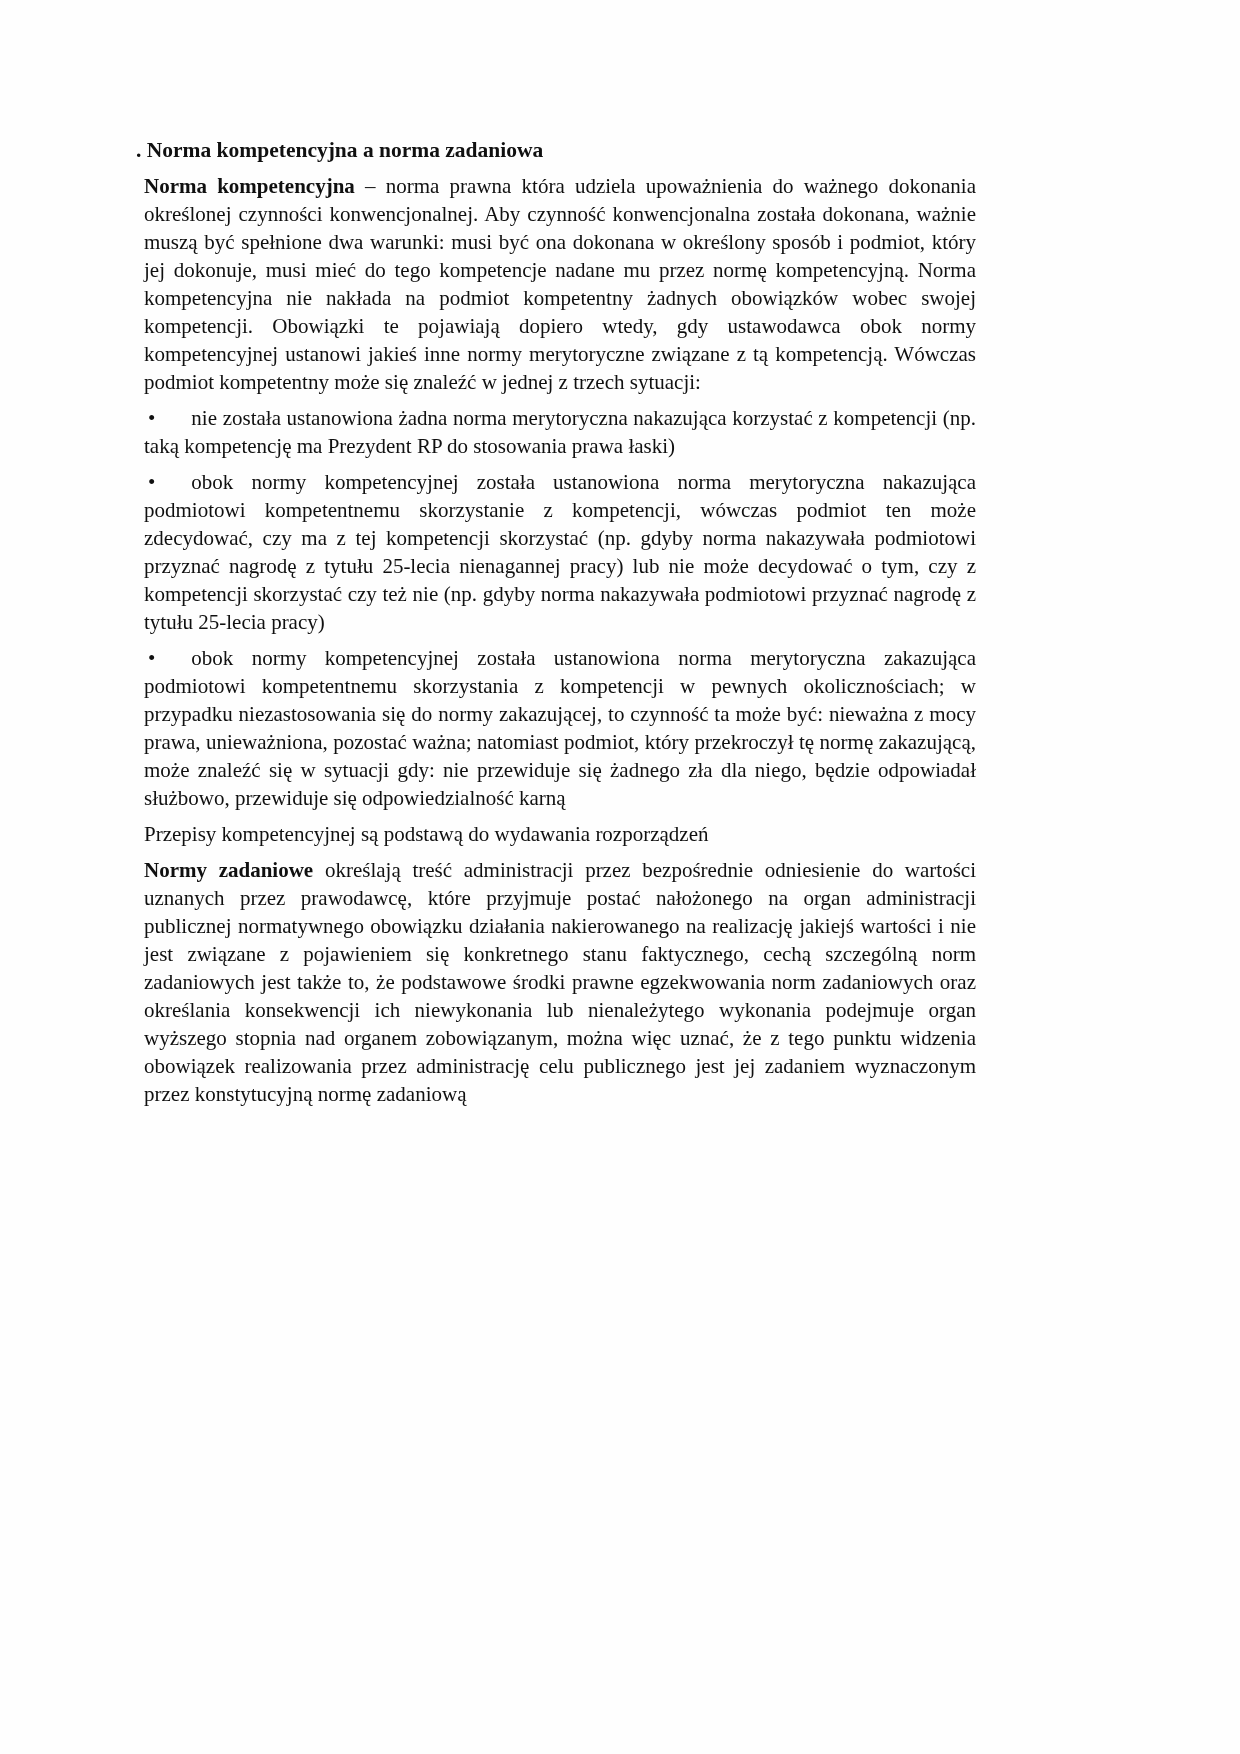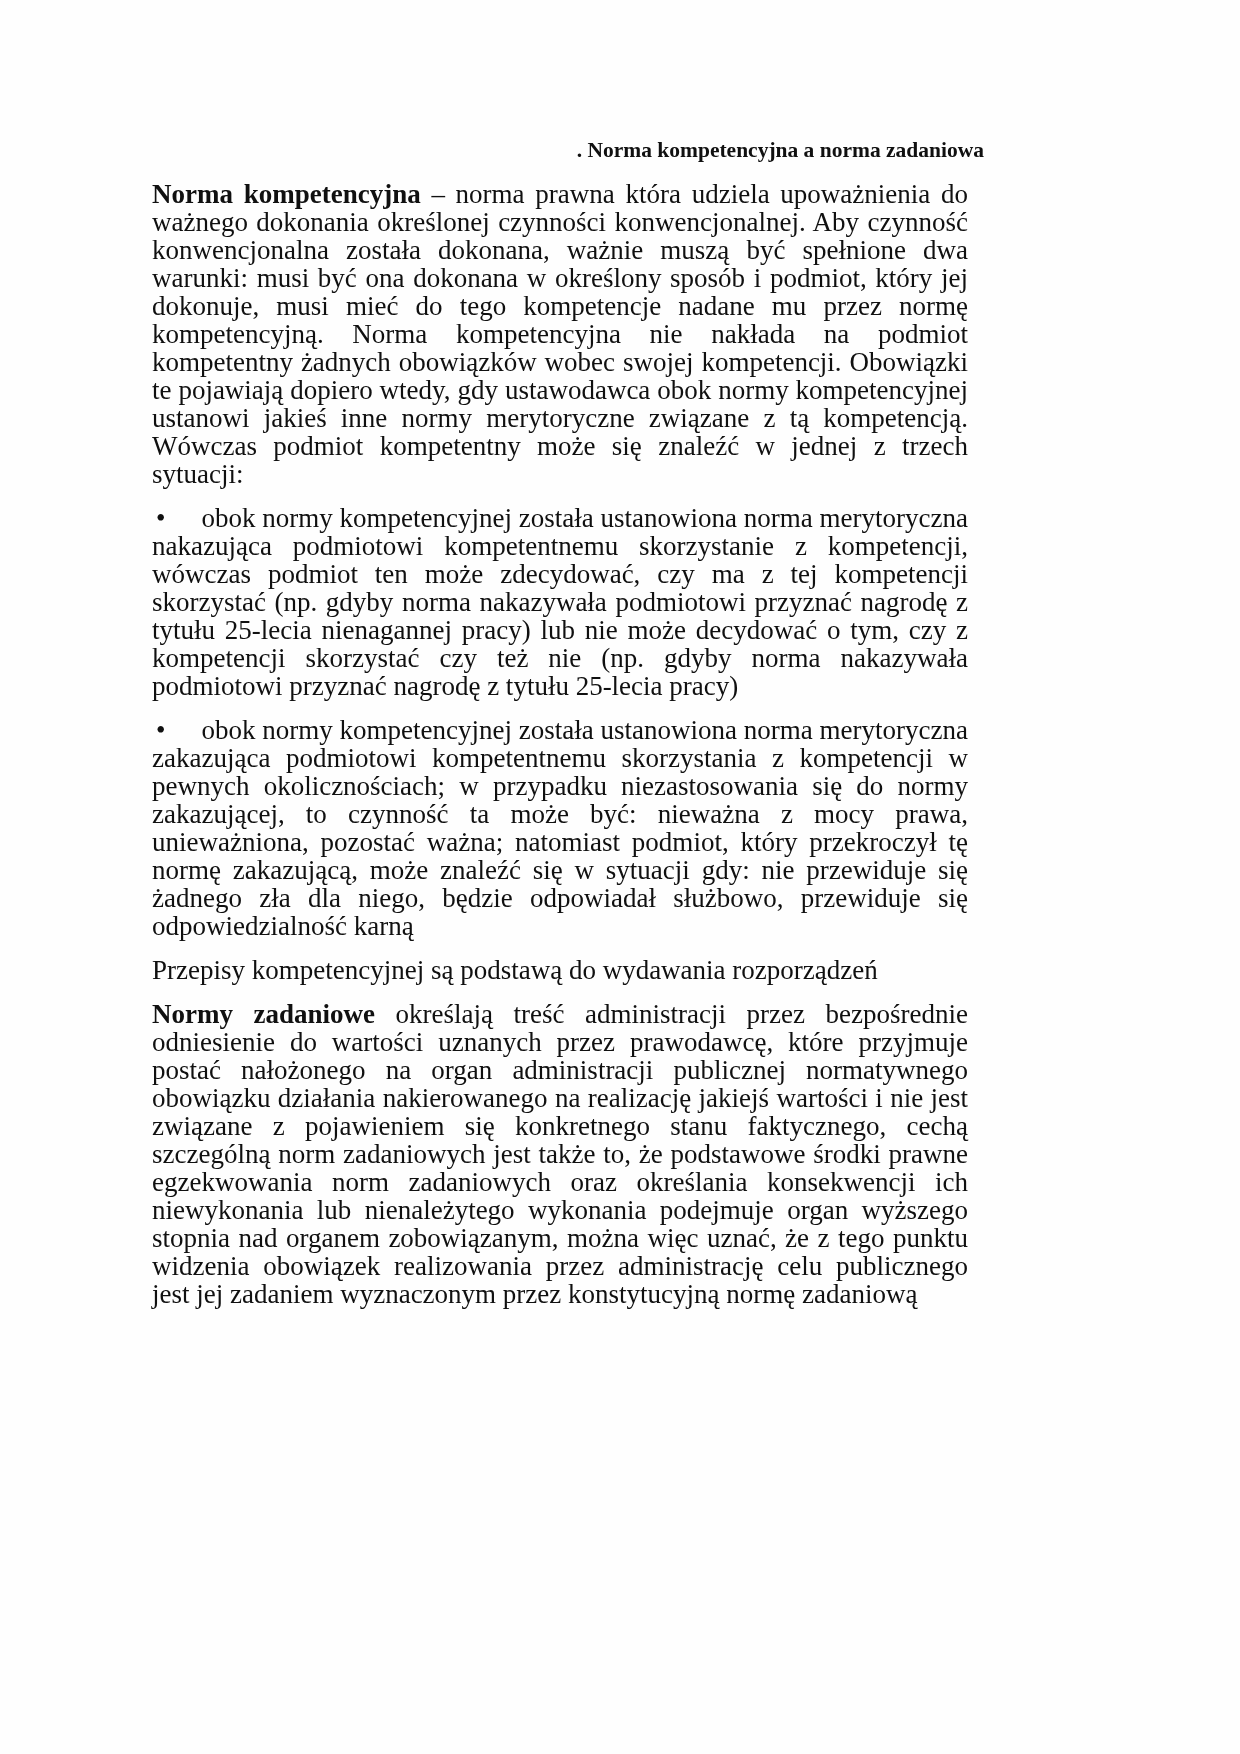--- a/index.html
+++ b/index.html
@@ -21,26 +21,26 @@
     position: absolute;
     left: 136px;
     top: 136px;
     width: 848px;
   }
   .heading {
     font-size: 21.5px;
     line-height: 28px;
     font-weight: bold;
     margin: 0;
-    text-align: right;
+    text-align: left;
   }
   .para {
-    font-size: 27px;
+    font-size: 21px;
     line-height: 28px;
-    margin: 16px;
+    margin: 8px;
     text-align: justify;
   }
   .para .lead {
     font-weight: bold;
   }
   .bullet-dot {
     display: inline-block;
     padding-left: 4px;
   }
   .bullet-gap {
@@ -51,20 +51,21 @@
 </head>
 <body>
 
 <div class="page">
   <div class="content">
 
     <h1 class="heading">. Norma kompetencyjna a norma zadaniowa</h1>
 
     <p class="para"><span class="lead">Norma kompetencyjna</span><span> – norma prawna która udziela upoważnienia  do ważnego dokonania określonej czynności konwencjonalnej. Aby czynność konwencjonalna została dokonana, ważnie muszą być spełnione dwa warunki: musi być ona dokonana w określony sposób i podmiot, który jej dokonuje, musi mieć do tego kompetencje nadane mu przez normę kompetencyjną. Norma kompetencyjna nie nakłada na podmiot kompetentny żadnych obowiązków wobec swojej kompetencji. Obowiązki te pojawiają dopiero wtedy, gdy ustawodawca obok normy kompetencyjnej ustanowi jakieś inne normy merytoryczne związane z tą kompetencją. Wówczas podmiot kompetentny może się znaleźć w jednej z trzech sytuacji:</span></p>
 
+    <p class="para"><span class="bullet-dot">•</span><span class="bullet-gap"></span><span>nie została ustanowiona żadna norma merytoryczna nakazująca korzystać z kompetencji (np. taką kompetencję ma Prezydent RP do stosowania prawa łaski)</span></p>
 
     <p class="para"><span class="bullet-dot">•</span><span class="bullet-gap"></span><span>obok normy kompetencyjnej została ustanowiona norma merytoryczna nakazująca podmiotowi kompetentnemu skorzystanie z kompetencji, wówczas podmiot ten może zdecydować, czy ma z tej kompetencji skorzystać (np. gdyby norma nakazywała podmiotowi przyznać nagrodę z tytułu 25-lecia nienagannej pracy) lub nie może decydować o tym, czy z kompetencji skorzystać czy też nie (np. gdyby norma nakazywała podmiotowi przyznać nagrodę z tytułu 25-lecia pracy)</span></p>
 
     <p class="para"><span class="bullet-dot">•</span><span class="bullet-gap"></span><span>obok normy kompetencyjnej została ustanowiona norma merytoryczna zakazująca podmiotowi kompetentnemu skorzystania z kompetencji w pewnych okolicznościach; w przypadku niezastosowania się do normy zakazującej, to czynność ta może być: nieważna z mocy prawa, unieważniona, pozostać ważna; natomiast podmiot, który przekroczył tę normę zakazującą, może znaleźć się w sytuacji gdy: nie przewiduje się żadnego zła dla niego, będzie odpowiadał służbowo, przewiduje się odpowiedzialność karną</span></p>
 
     <p class="para">Przepisy kompetencyjnej są podstawą do wydawania rozporządzeń</p>
 
     <p class="para"><span class="lead">Normy zadaniowe</span><span> określają treść administracji przez bezpośrednie odniesienie do wartości uznanych przez prawodawcę, które przyjmuje postać nałożonego na organ administracji publicznej normatywnego obowiązku działania nakierowanego na realizację jakiejś wartości i nie jest związane z pojawieniem się konkretnego stanu faktycznego, cechą szczególną norm zadaniowych jest także to, że podstawowe środki prawne egzekwowania norm zadaniowych oraz określania konsekwencji ich niewykonania lub nienależytego wykonania podejmuje organ wyższego stopnia nad organem zobowiązanym, można więc uznać, że z tego punktu widzenia obowiązek realizowania przez administrację celu publicznego jest jej zadaniem wyznaczonym przez konstytucyjną normę zadaniową</span></p>
 
   </div>

